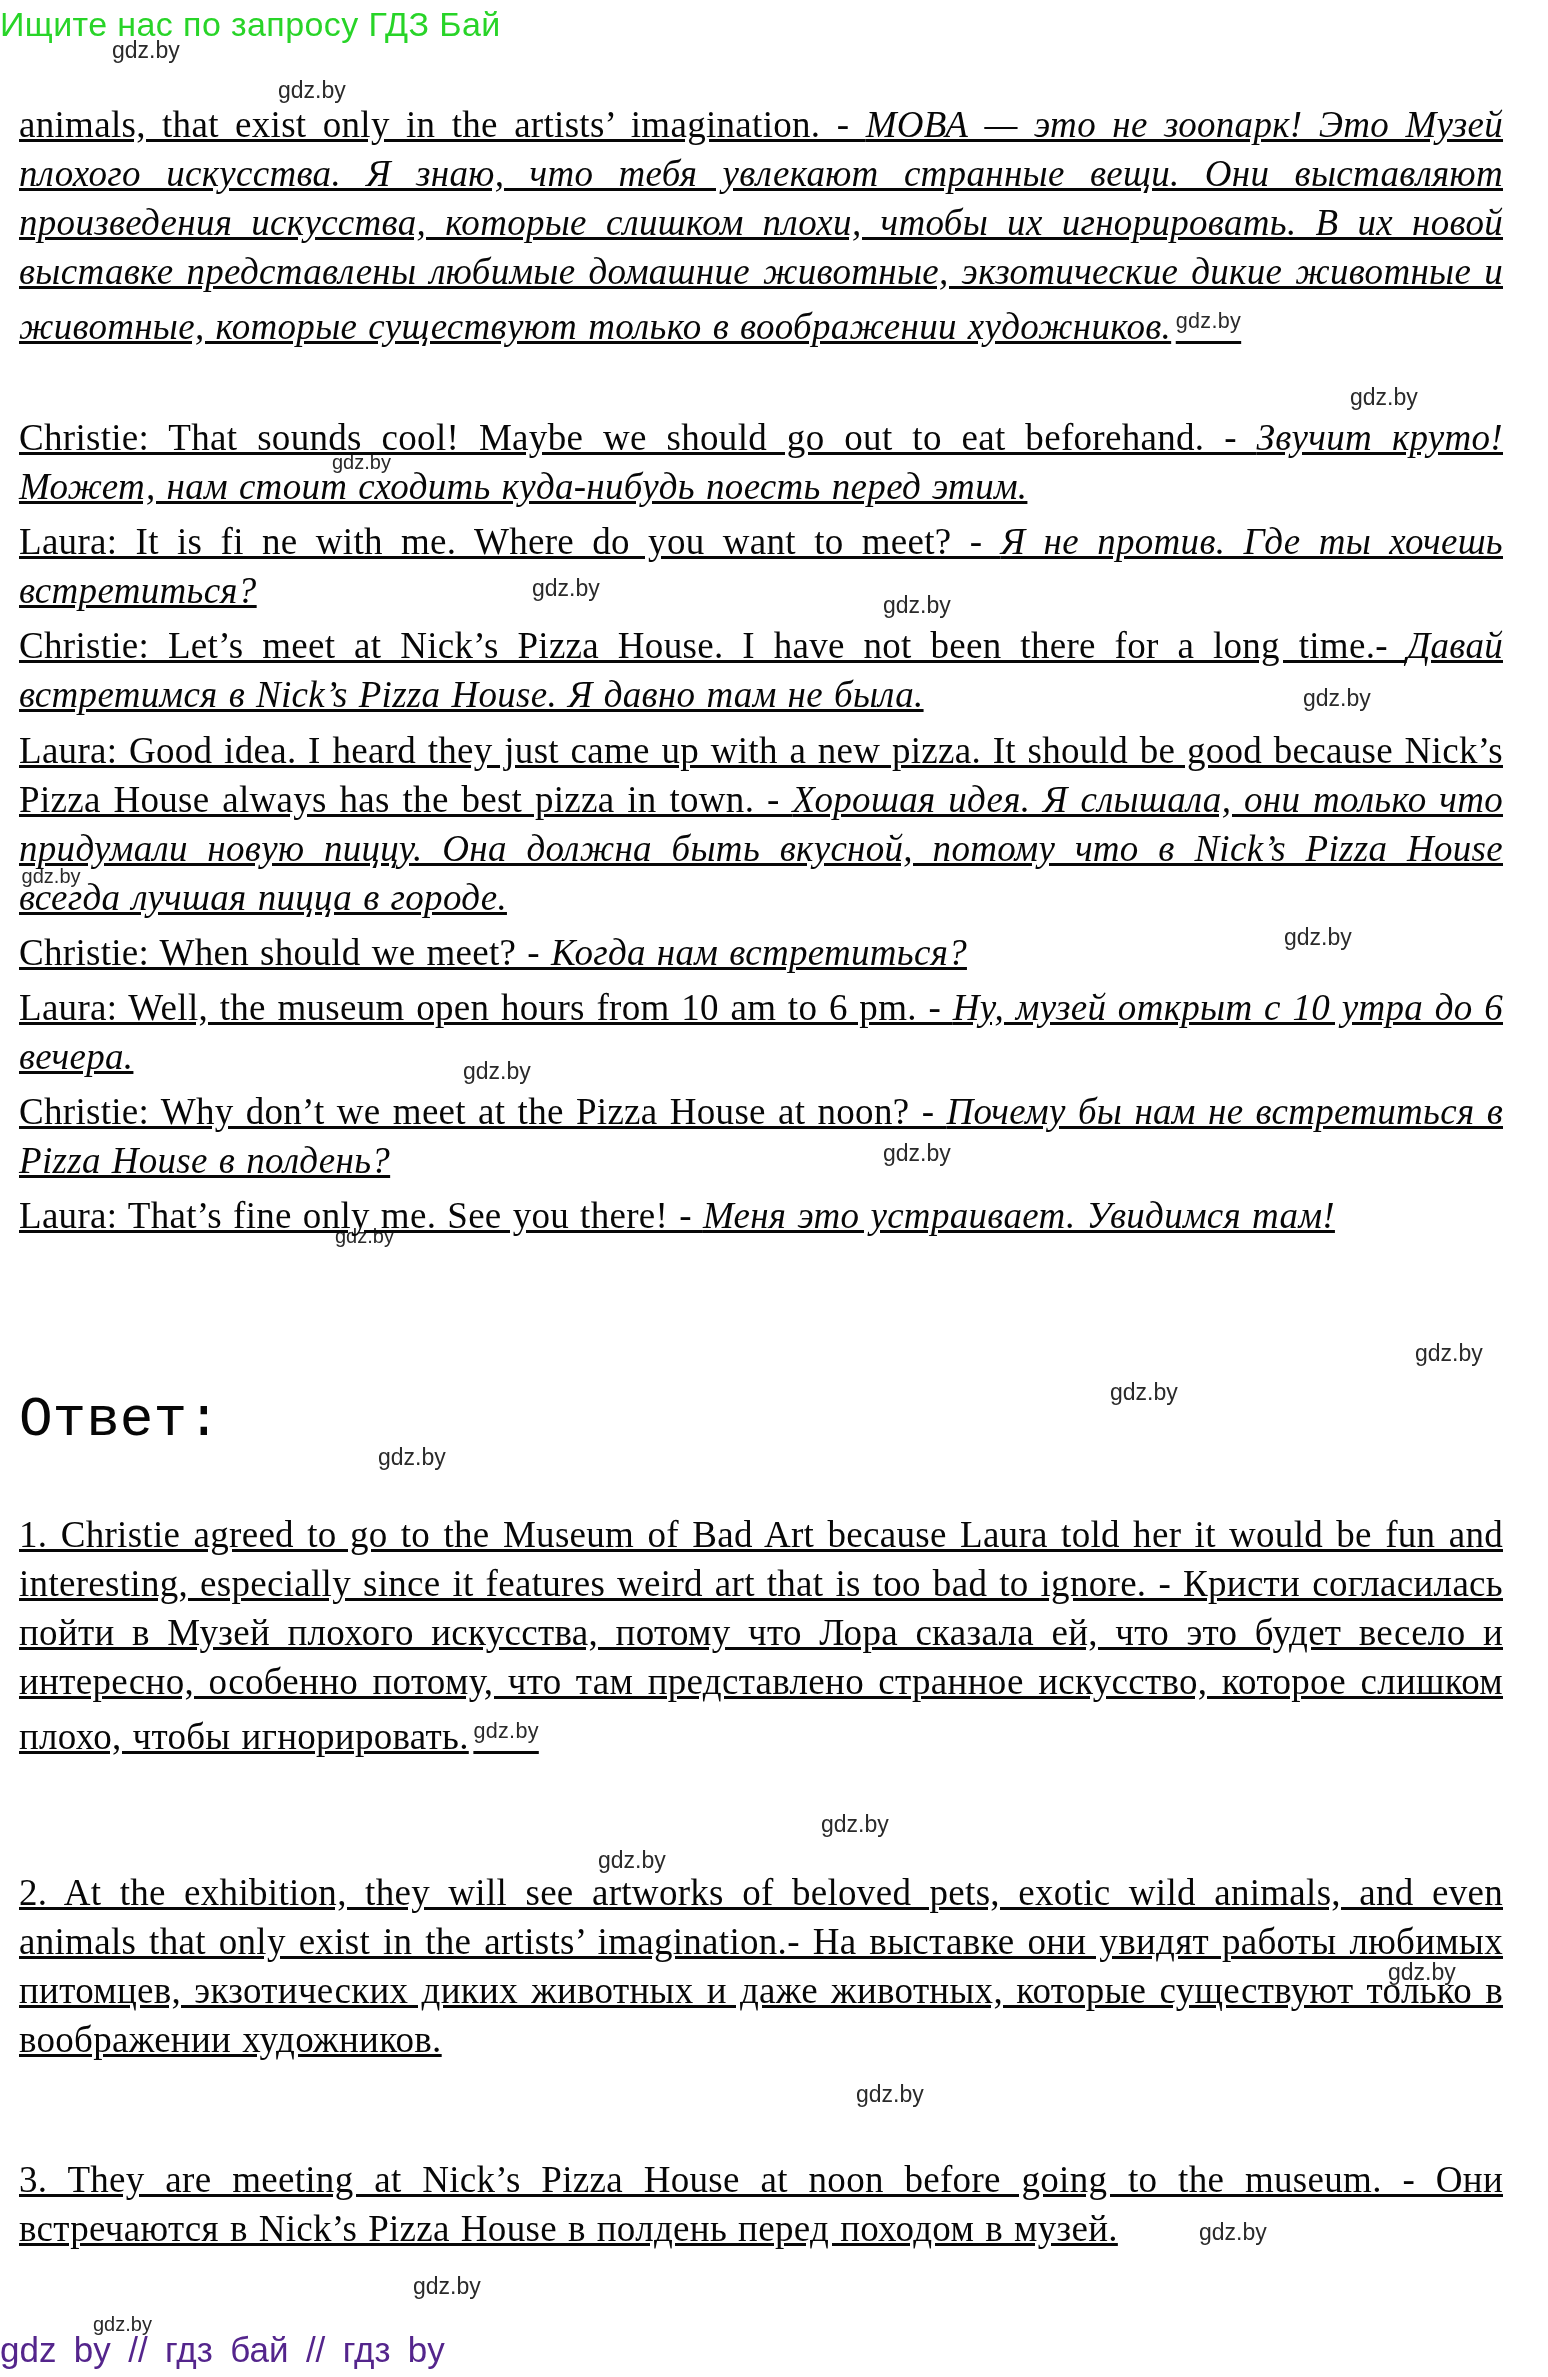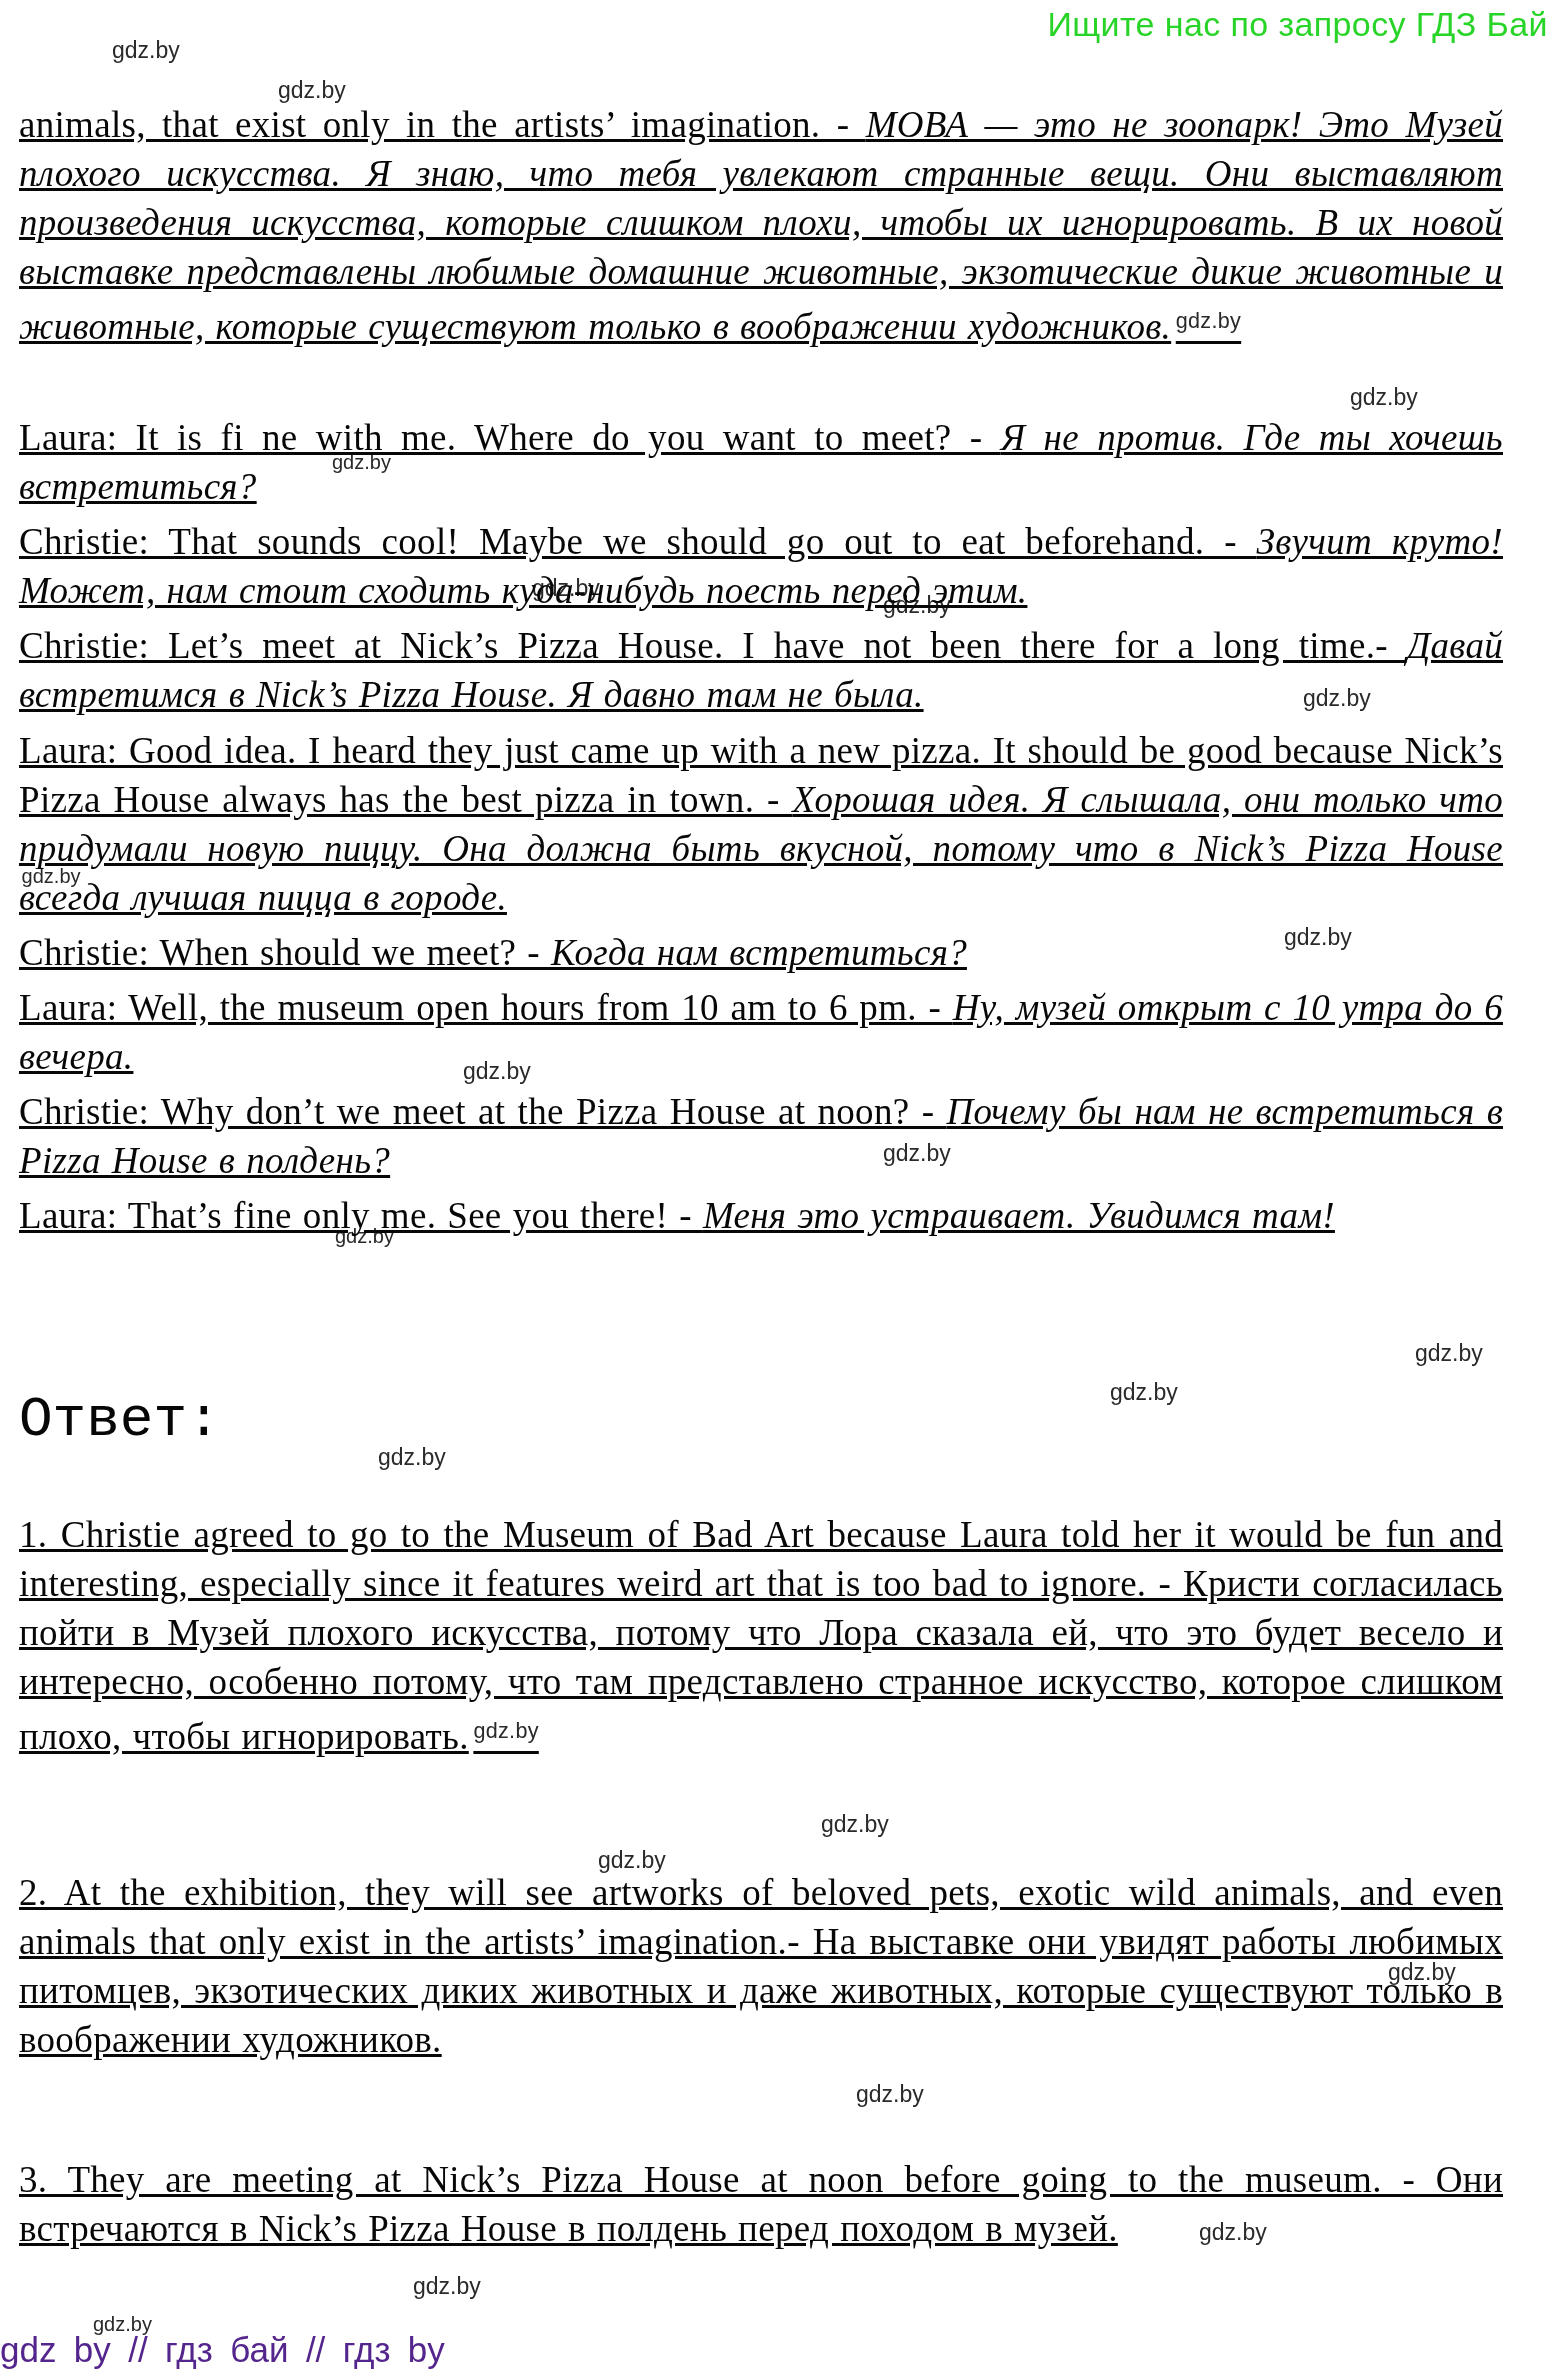--- a/index.html
+++ b/index.html
@@ -8,21 +8,21 @@
     width: 1548px;
     height: 2377px;
     background: #ffffff;
     overflow: hidden;
     font-family: "Liberation Serif", serif;
     color: #070707;
   }
   .header {
     position: absolute;
     top: 4.6px; left: 0; width: 100%;
-    text-align: right;
+    text-align: left;
     font-family: "Liberation Sans", sans-serif;
     font-size: 34px;
     color: #28d428;
     letter-spacing: 0.4px;
   }
   .wm {
     position: absolute;
     font-family: "Liberation Sans", sans-serif;
     font-size: 23px;
     color: #2a2a2a;
@@ -100,22 +100,22 @@
   <span class="wm" style="left:856px;top:2081px">gdz.by</span>
   <span class="wm" style="left:1199px;top:2219px">gdz.by</span>
   <span class="wm" style="left:413px;top:2273px">gdz.by</span>
   <span class="wm wm-sm" style="left:93px;top:2313px">gdz.by</span>
 
   <div class="body-text intro">
     <p><span>animals, that exist only in the artists’ imagination. - </span><span class="ru">МОВА — это не зоопарк! Это Музей плохого искусства. Я знаю, что тебя увлекают странные вещи. Они выставляют произведения искусства, которые слишком плохи, чтобы их игнорировать. В их новой выставке представлены любимые домашние животные, экзотические дикие животные и животные, которые существуют только в воображении художников.</span><sup class="wm-sup">gdz.by</sup></p>
   </div>
 
   <div class="body-text dialogue">
+    <p><span>Christie: That sounds cool! Maybe we should go out to eat beforehand. - </span><span class="ru">Звучит круто! Может, нам стоит сходить куда-нибудь поесть перед этим.</span></p>
     <p><span>Laura: It is fi ne with me. Where do you want to meet? - </span><span class="ru">Я не против. Где ты хочешь встретиться?</span></p>
-    <p><span>Christie: That sounds cool! Maybe we should go out to eat beforehand. - </span><span class="ru">Звучит круто! Может, нам стоит сходить куда-нибудь поесть перед этим.</span></p>
     <p><span>Christie: Let’s meet at Nick’s Pizza House. I have not been there for a long time.- </span><span class="ru">Давай встретимся в Nick’s Pizza House. Я давно там не была.</span></p>
     <p><span>Laura: Good idea. I heard they just came up with a new pizza. It should be good because Nick’s Pizza House always has the best pizza in town. - </span><span class="ru">Хорошая идея. Я слышала, они только что придумали новую пиццу. Она должна быть вкусной, потому что в Nick’s Pizza House всегда лучшая пицца в городе.</span></p>
     <p><span>Christie: When should we meet? - </span><span class="ru">Когда нам встретиться?</span></p>
     <p><span>Laura: Well, the museum open hours from 10 am to 6 pm. - </span><span class="ru">Ну, музей открыт с 10 утра до 6 вечера.</span></p>
     <p><span>Christie: Why don’t we meet at the Pizza House at noon? - </span><span class="ru">Почему бы нам не встретиться в Pizza House в полдень?</span></p>
     <p><span>Laura: That’s fine only me. See you there! - </span><span class="ru">Меня это устраивает. Увидимся там!</span></p>
   </div>
 
   <h2 class="answer-heading">Ответ:</h2>
 

